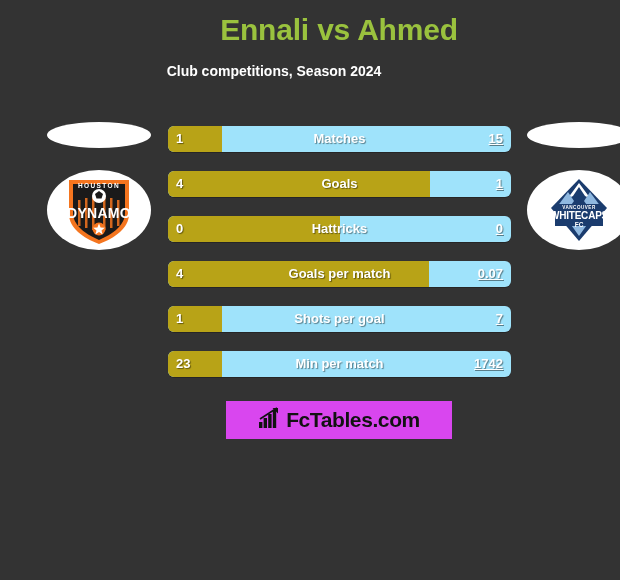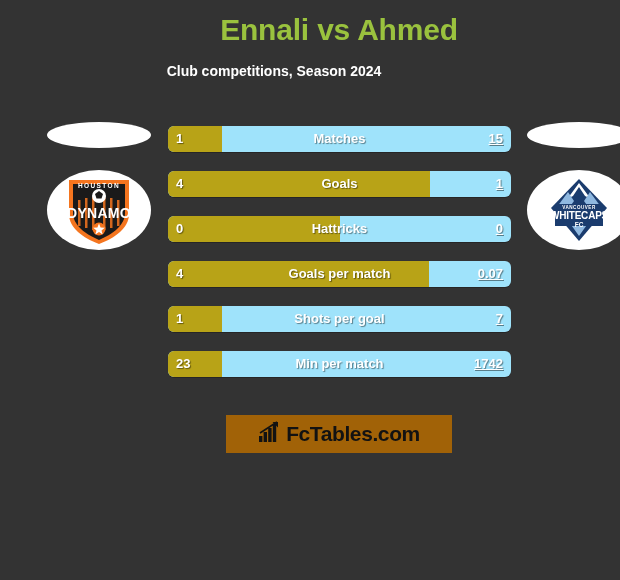--- a/index.html
+++ b/index.html
@@ -144,24 +144,24 @@
     font-weight: bold;
     color: #ffffff;
     text-shadow: 1px 1px 1px rgba(0,0,0,0.45);
     text-decoration: underline;
   }
 
   
   .brand-plate {
     position: absolute;
     left: 197px;
-    top: 415px;
+    top: 401px;
     width: 226px;
     height: 38px;
-    background: #a16207;
+    background: #d946ef;
     display: flex;
     align-items: center;
     justify-content: center;
     gap: 6px;
   }
   .brand-text {
     font-size: 21px;
     font-weight: bold;
     color: #121212;
     letter-spacing: -0.4px;

